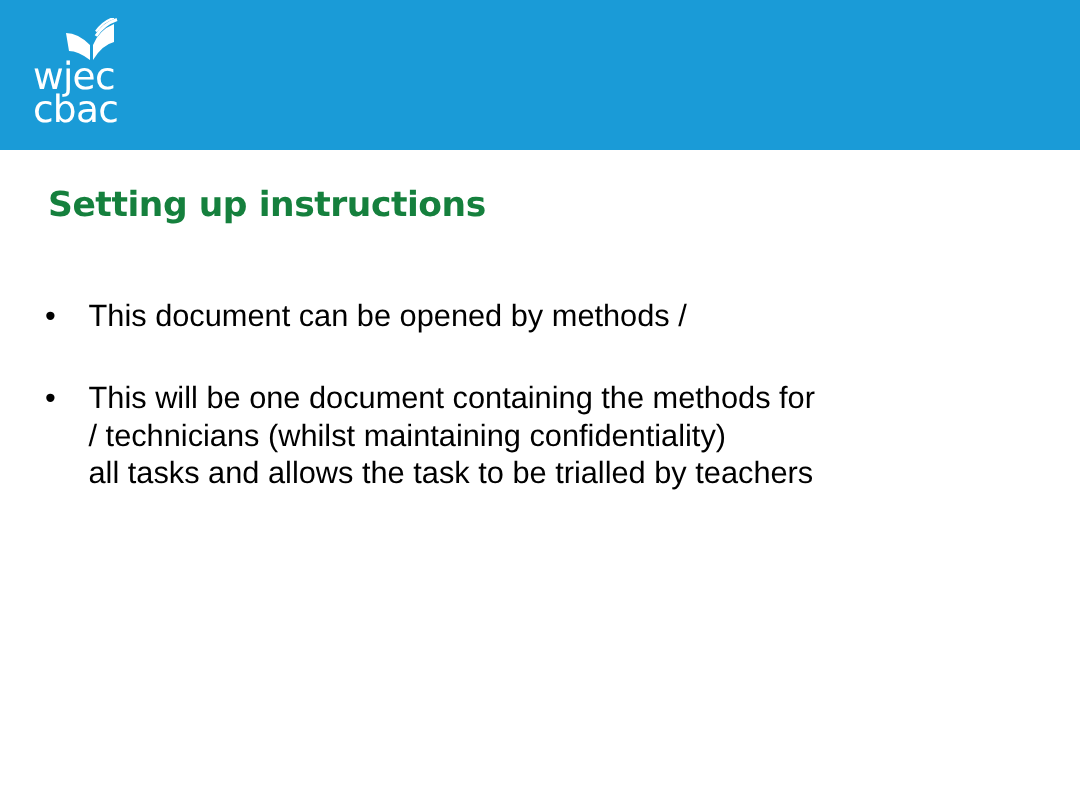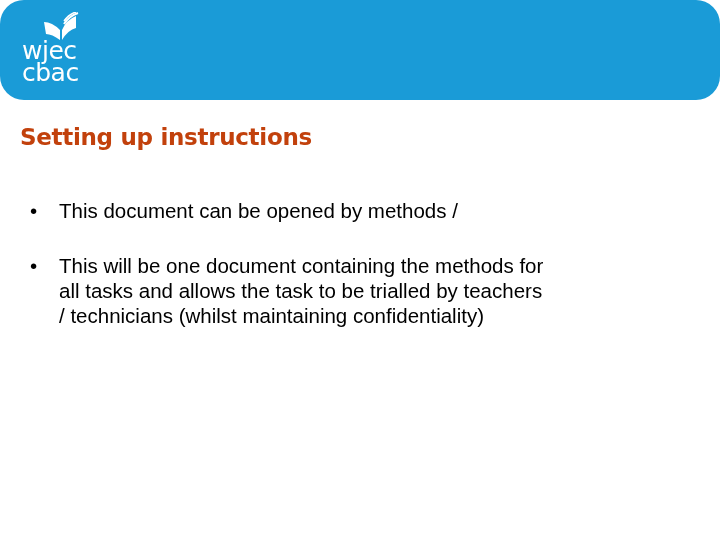--- a/index.html
+++ b/index.html
@@ -1,23 +1,23 @@
 <!DOCTYPE html>
 <html><head>
 <meta charset="utf-8">
 <style>
   html, body { margin:0; padding:0; }
   body { width:720px; height:540px; background:#ffffff; position:relative; overflow:hidden; font-family:"Liberation Sans", sans-serif; }
-  .header { position:absolute; left:0; top:0; width:720px; height:100px; background:#1a9bd7;border-radius:24px; }
+  .header { position:absolute; left:0; top:0; width:720px; height:100px; background:#1a9bd7; }
   .logo { position:absolute; left:20px; top:12px; width:70px; height:72px; }
   .logo-text { position:absolute; left:2px; color:#ffffff; font-family:"DejaVu Sans", sans-serif; font-size:25px; line-height:22px; letter-spacing:-0.5px; }
   .logo-top { top:28px; }
   .logo-bot { top:50px; }
   .book { position:absolute; left:22px; top:0px; }
-  .title { position:absolute; left:20px; top:124px; color:#c2410c; font-family:"DejaVu Sans", sans-serif; font-weight:bold; font-size:23px; letter-spacing:-0.3px; }
+  .title { position:absolute; left:32px; top:124px; color:#15803d; font-family:"DejaVu Sans", sans-serif; font-weight:bold; font-size:23px; letter-spacing:-0.3px; }
   .bullets { position:absolute; left:30px; top:198px; width:640px; }
   .bullet { position:relative; padding-left:29px; font-size:20.5px; line-height:25px; color:#000000; margin-bottom:30px; }
   .dot { position:absolute; left:0; top:0; }
 </style>
 </head>
 <body>
 
 <div class="header">
   <div class="logo">
     <svg class="book" width="40" height="30" viewBox="0 0 40 30">
@@ -34,16 +34,16 @@
 <div class="title">Setting up instructions</div>
 
 <div class="bullets">
   <div class="bullet">
     <span class="dot">•</span>
     <div>This document can be opened by methods /</div>
   </div>
   <div class="bullet">
     <span class="dot">•</span>
     <div>This will be one document containing the methods for</div>
+    <div>/ technicians (whilst maintaining confidentiality)</div>
     <div>all tasks and allows the task to be trialled by teachers</div>
-    <div>/ technicians (whilst maintaining confidentiality)</div>
   </div>
 </div>
 
 </body></html>

